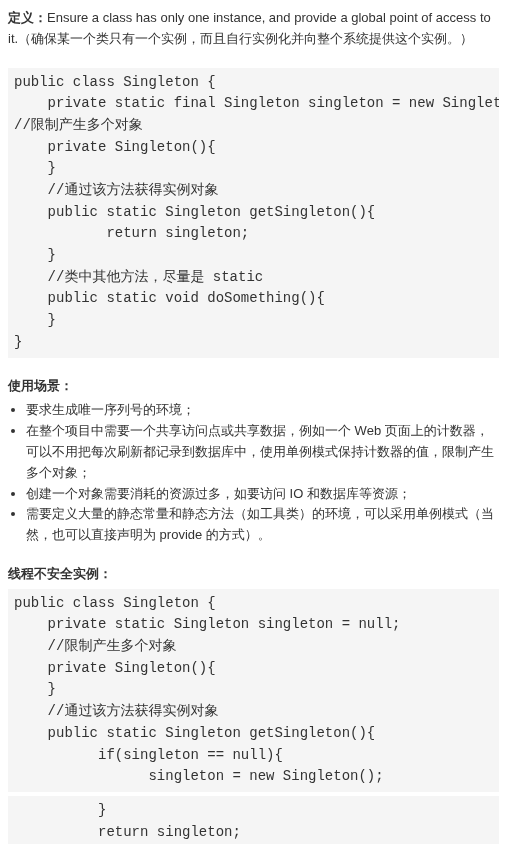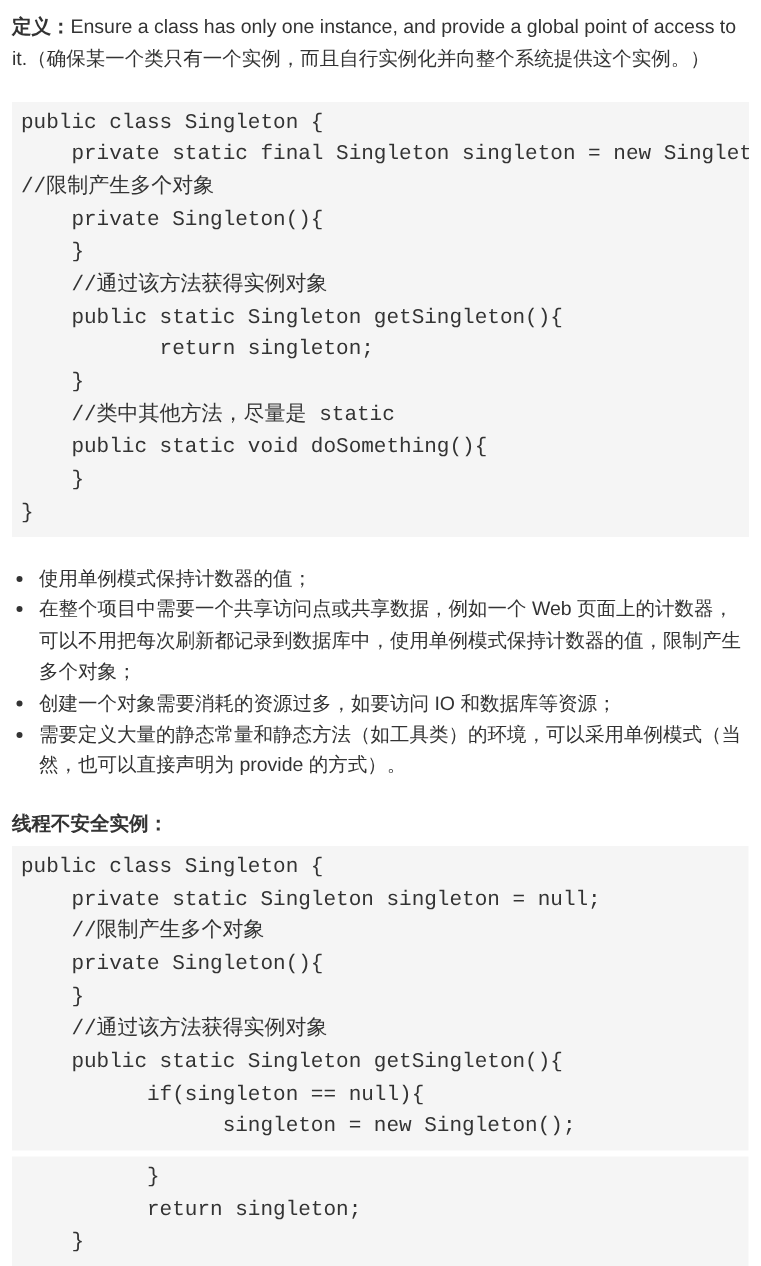--- a/index.html
+++ b/index.html
@@ -45,22 +45,23 @@
     public static Singleton getSingleton(){
            return singleton;
     }
     //类中其他方法，尽量是 static
     public static void doSomething(){
     }
 }</div>
 </div>
 
 <div class="section">
+  <p class="bold">使用场景：</p>
   <ul>
-    <li>使用单例模式保持计数器的值；</li>
+    <li>要求生成唯一序列号的环境；</li>
     <li>在整个项目中需要一个共享访问点或共享数据，例如一个 Web 页面上的计数器，可以不用把每次刷新都记录到数据库中，使用单例模式保持计数器的值，限制产生多个对象；</li>
     <li>创建一个对象需要消耗的资源过多，如要访问 IO 和数据库等资源；</li>
     <li>需要定义大量的静态常量和静态方法（如工具类）的环境，可以采用单例模式（当然，也可以直接声明为 provide 的方式）。</li>
   </ul>
 </div>
 
 <div class="section">
   <p class="bold">线程不安全实例：</p>
   <div class="code-block">public class Singleton {
     private static Singleton singleton = null;

